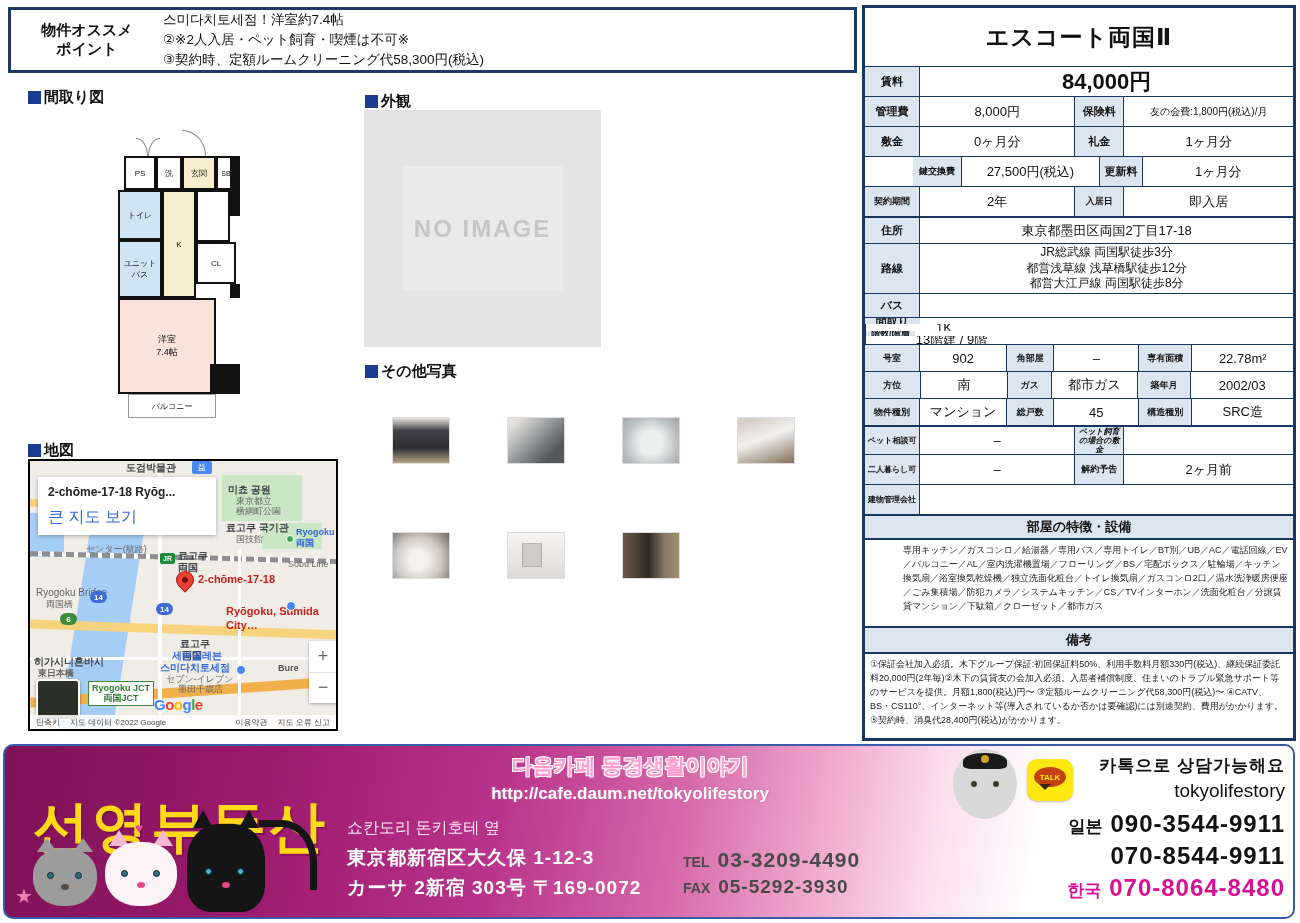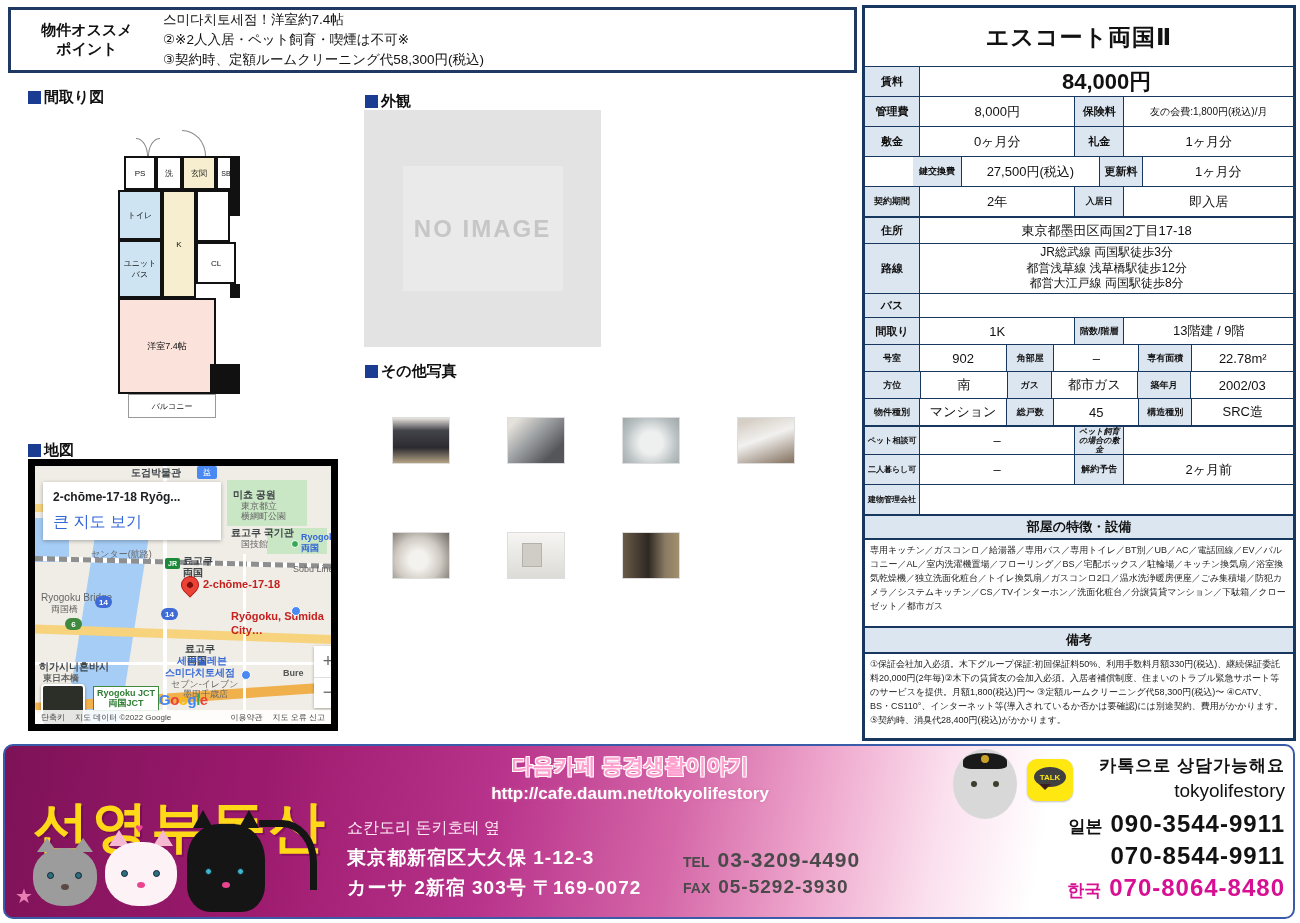--- a/index.html
+++ b/index.html
@@ -25,21 +25,21 @@
   .thumb{position:absolute;width:58px;height:47px;border:1px solid #ddd;box-sizing:border-box;}
   .t-room{background:linear-gradient(180deg,#e8e4dd 0%,#43434a 28%,#2c2b30 66%,#b4a284 100%);}
   .t-kitchen{background:linear-gradient(135deg,#e5e2dc 10%,#9a9da0 45%,#55565a 80%);}
   .t-bath{background:radial-gradient(circle at 50% 55%,#eef0ef 30%,#b9c0c2 70%,#9fa6a8);}
   .t-toilet{background:linear-gradient(160deg,#d6cfc6 10%,#f2f1ef 45%,#8c7b6a 95%);}
   .t-sink{background:radial-gradient(circle at 45% 60%,#f4f2ee 22%,#cfcac2 55%,#6e6a63);}
   .t-intercom{background:linear-gradient(180deg,#f6f5f3,#dddbd6);}
   .t-intercom .unit{position:absolute;left:14px;top:10px;width:18px;height:22px;background:#cfcdc6;border:1px solid #b4b2aa;}
   .t-hall{background:linear-gradient(90deg,#6a5b49 0%,#2e2822 45%,#8a7a63 75%,#a3906f 100%);}
   
-  .map{position:absolute;left:28px;top:459px;width:310px;height:272px;background:#f0ede6;overflow:hidden;border:7px solid #000000;box-sizing:border-box;}
+  .map{position:absolute;left:28px;top:459px;width:310px;height:272px;background:#f0ede6;overflow:hidden;border:2px solid #000000;box-sizing:border-box;}
   .map div{position:absolute;box-sizing:border-box;}
   .m-park{background:#c9e7c4;}
   .m-water{background:#a6cdf5;}
   .m-rail{height:5px;background:repeating-linear-gradient(90deg,#8f8f8f 0 8px,#fff 8px 12px);}
   .m-road-y{background:#f6d37c;}
   .m-road-o{background:#f0b04c;}
   .m-road-w{background:#ffffff;}
   .m-label{font-size:9px;color:#666;white-space:nowrap;}
   .m-kr{font-size:10px;font-weight:bold;color:#3e4347;}
   .m-blue{color:#3367d6;}
@@ -89,21 +89,21 @@
   .addr2{left:342px;top:129px;font-size:19px;font-weight:bold;color:#fff;letter-spacing:1px;}
   .telfax{left:678px;top:102px;color:#4a4a4a;}
   .telfax .row{position:static;display:flex;align-items:baseline;gap:8px;margin-bottom:4px;}
   .telfax .lbl{font-size:14px;font-weight:bold;}
   .telfax .num{font-size:21px;font-weight:bold;letter-spacing:1px;}
   .catphoto{left:948px;top:3px;width:64px;height:70px;border-radius:50%;background:#d8d8d8;overflow:hidden;}
   .catphoto .hat{left:10px;top:4px;width:44px;height:16px;background:#1a1a1a;border-radius:50% 50% 20% 20%;}
   .catphoto .badge{left:28px;top:6px;width:8px;height:8px;background:#c9a227;border-radius:50%;}
   .catphoto .eye{width:6px;height:6px;background:#3d3d2c;border-radius:50%;top:32px;}
   .talkicon{left:1022px;top:13px;width:46px;height:42px;background:#ffe812;border-radius:10px;box-shadow:0 1px 2px rgba(0,0,0,.25);}
-  .talkicon .bub{left:7px;top:8px;width:32px;height:20px;background:#404040;border-radius:50%;color:#ffe812;font-size:8px;font-weight:bold;display:flex;align-items:center;justify-content:center;}
+  .talkicon .bub{left:7px;top:8px;width:32px;height:20px;background:#c2410c;border-radius:50%;color:#ffe812;font-size:8px;font-weight:bold;display:flex;align-items:center;justify-content:center;}
   .talkicon .tail{left:12px;top:25px;width:0;height:0;border:6px solid transparent;border-top-color:#3c1e1e;}
   .knote{right:8px;top:8px;font-size:17px;font-weight:bold;color:#111;letter-spacing:1px;}
   .kid{right:8px;top:34px;font-size:19px;color:#111;}
   .ph{display:flex;align-items:baseline;gap:8px;}
   .ph .plab{font-size:17px;font-weight:bold;}
   .ph .pnum{font-size:24px;font-weight:bold;letter-spacing:1px;}
   .jp1{right:8px;top:64px;color:#111;}
   .jp2{right:8px;top:96px;color:#111;}
   .kr1{right:8px;top:128px;color:#d60f93;}
   
@@ -173,21 +173,21 @@
         <span>バス</span>
     </div>
     <div class="rm" style="left:44px;top:64px;width:34px;height:108px;background:#f6eecf;">
         <span>K</span>
       </div>
     <div class="rm" style="left:78px;top:64px;width:34px;height:52px;"></div>
     <div class="rm" style="left:78px;top:116px;width:40px;height:42px;">
         <span>CL</span>
       </div>
     <div class="blk" style="left:112px;top:158px;width:10px;height:14px;"></div>
-    <div class="rm" style="left:0px;top:172px;width:98px;height:96px;background:#fbe3dc;flex-direction:row;font-size:9px;">
+    <div class="rm" style="left:0px;top:172px;width:98px;height:96px;background:#fbe3dc;flex-direction:column;font-size:9px;">
       <span>洋室</span>
         <span>7.4帖</span>
     </div>
     <div class="blk" style="left:92px;top:238px;width:30px;height:30px;"></div>
     <div class="rm" style="left:10px;top:268px;width:88px;height:24px;border:1px solid #999;font-size:8px;">
         <span>バルコニー</span>
       </div>
   </div>
 
   <div class="noimg">
@@ -322,21 +322,21 @@
       <div class="pc pv" style="width:379px;flex-direction:column;font-size:12px;line-height:1.3;">
         <span>JR総武線 両国駅徒歩3分</span>
         <span>都営浅草線 浅草橋駅徒歩12分</span>
         <span>都営大江戸線 両国駅徒歩8分</span>
       </div>
     </div>
     <div class="prow" style="height:24px;">
       <div class="pc fst pl" style="width:55px;">バス</div>
       <div class="pc pv" style="width:379px;"></div>
     </div>
-    <div class="prow" style="height:27px;">
+    <div class="prow" style="height:27px;flex-direction:column;">
       <div class="pc fst pl" style="width:55px;">間取り</div>
       <div class="pc pv" style="width:157px;">1K</div>
       <div class="pc pl sm" style="width:50px;">階数/階層</div>
       <div class="pc pv" style="width:172px;">13階建 / 9階</div>
     </div>
     <div class="prow" style="height:27px;">
       <div class="pc fst pl sm" style="width:55px;">号室</div>
       <div class="pc pv" style="width:88px;">902</div>
       <div class="pc pl sm" style="width:48px;">角部屋</div>
       <div class="pc pv" style="width:86px;">–</div>
@@ -372,21 +372,21 @@
       <div class="pc pl sm" style="width:50px;">解約予告</div>
       <div class="pc pv" style="width:172px;">2ヶ月前</div>
     </div>
     <div class="prow" style="height:30px;">
       <div class="pc fst pl xs" style="width:55px;">建物管理会社</div>
       <div class="pc pv" style="width:379px;"></div>
     </div>
 
     <div class="prow tt2 hdr-row">部屋の特徴・設備</div>
     <div class="prow tt2" style="height:88px;">
-      <div class="txt-cell" style="width:434px;">専用キッチン／ガスコンロ／給湯器／専用バス／専用トイレ／BT別／UB／AC／電話回線／EV／バルコニー／AL／室内洗濯機置場／フローリング／BS／宅配ボックス／駐輪場／キッチン換気扇／浴室換気乾燥機／独立洗面化粧台／トイレ換気扇／ガスコンロ2口／温水洗浄暖房便座／ごみ集積場／防犯カメラ／システムキッチン／CS／TVインターホン／洗面化粧台／分譲賃貸マンション／下駄箱／クローゼット／都市ガス</div>
+      <div class="txt-cell" style="width:434px;margin-left:33px;">専用キッチン／ガスコンロ／給湯器／専用バス／専用トイレ／BT別／UB／AC／電話回線／EV／バルコニー／AL／室内洗濯機置場／フローリング／BS／宅配ボックス／駐輪場／キッチン換気扇／浴室換気乾燥機／独立洗面化粧台／トイレ換気扇／ガスコンロ2口／温水洗浄暖房便座／ごみ集積場／防犯カメラ／システムキッチン／CS／TVインターホン／洗面化粧台／分譲賃貸マンション／下駄箱／クローゼット／都市ガス</div>
     </div>
     <div class="prow tt2 hdr-row" style="height:26px;">備考</div>
     <div class="prow tt2" style="height:86px;">
       <div class="txt-cell" style="width:434px;">①保証会社加入必須。木下グループ保証:初回保証料50%、利用手数料月額330円(税込)、継続保証委託料20,000円(2年毎)②木下の賃貸友の会加入必須。入居者補償制度、住まいのトラブル緊急サポート等のサービスを提供。月額1,800(税込)円〜 ③定額ルームクリーニング代58,300円(税込)〜 ④CATV、BS・CS110°、インターネット等(導入されているか否かは要確認)には別途契約、費用がかかります。⑤契約時、消臭代28,400円(税込)がかかります。</div>
     </div>
   </div>
 
   <div class="banner">
     <div class="agency">선영부동산</div>
     <div class="star">★</div>

